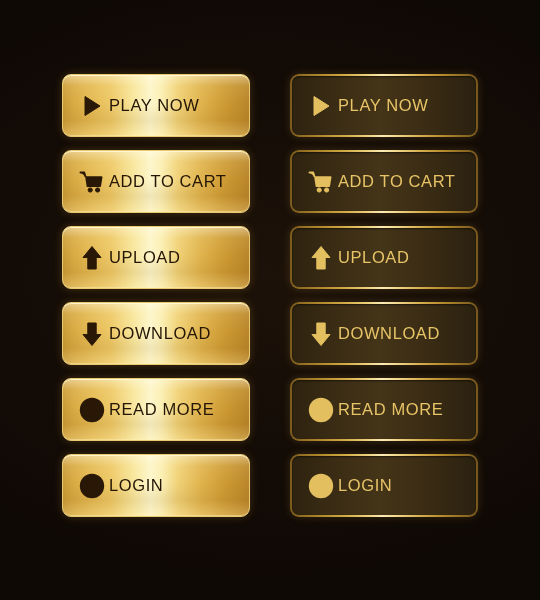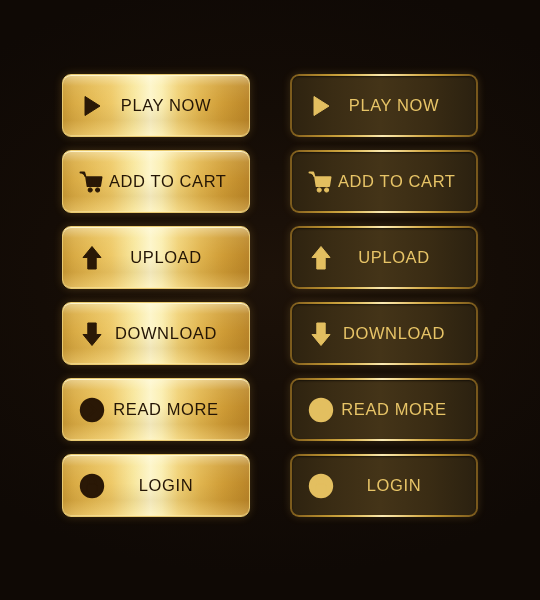--- a/index.html
+++ b/index.html
@@ -52,21 +52,20 @@
   .btn .icon {
     display: flex;
     align-items: center;
     justify-content: center;
     width: 34px;
     flex: 0 0 34px;
     margin-left: 12px;
   }
   .btn .label {
     flex: 1 1 auto;
-    text-align: center;
     padding-right: 26px;
     font-size: 16.5px;
     letter-spacing: 0.6px;
     white-space: nowrap;
   }
 
   
   .btn.filled {
     background:
       linear-gradient(90deg,

